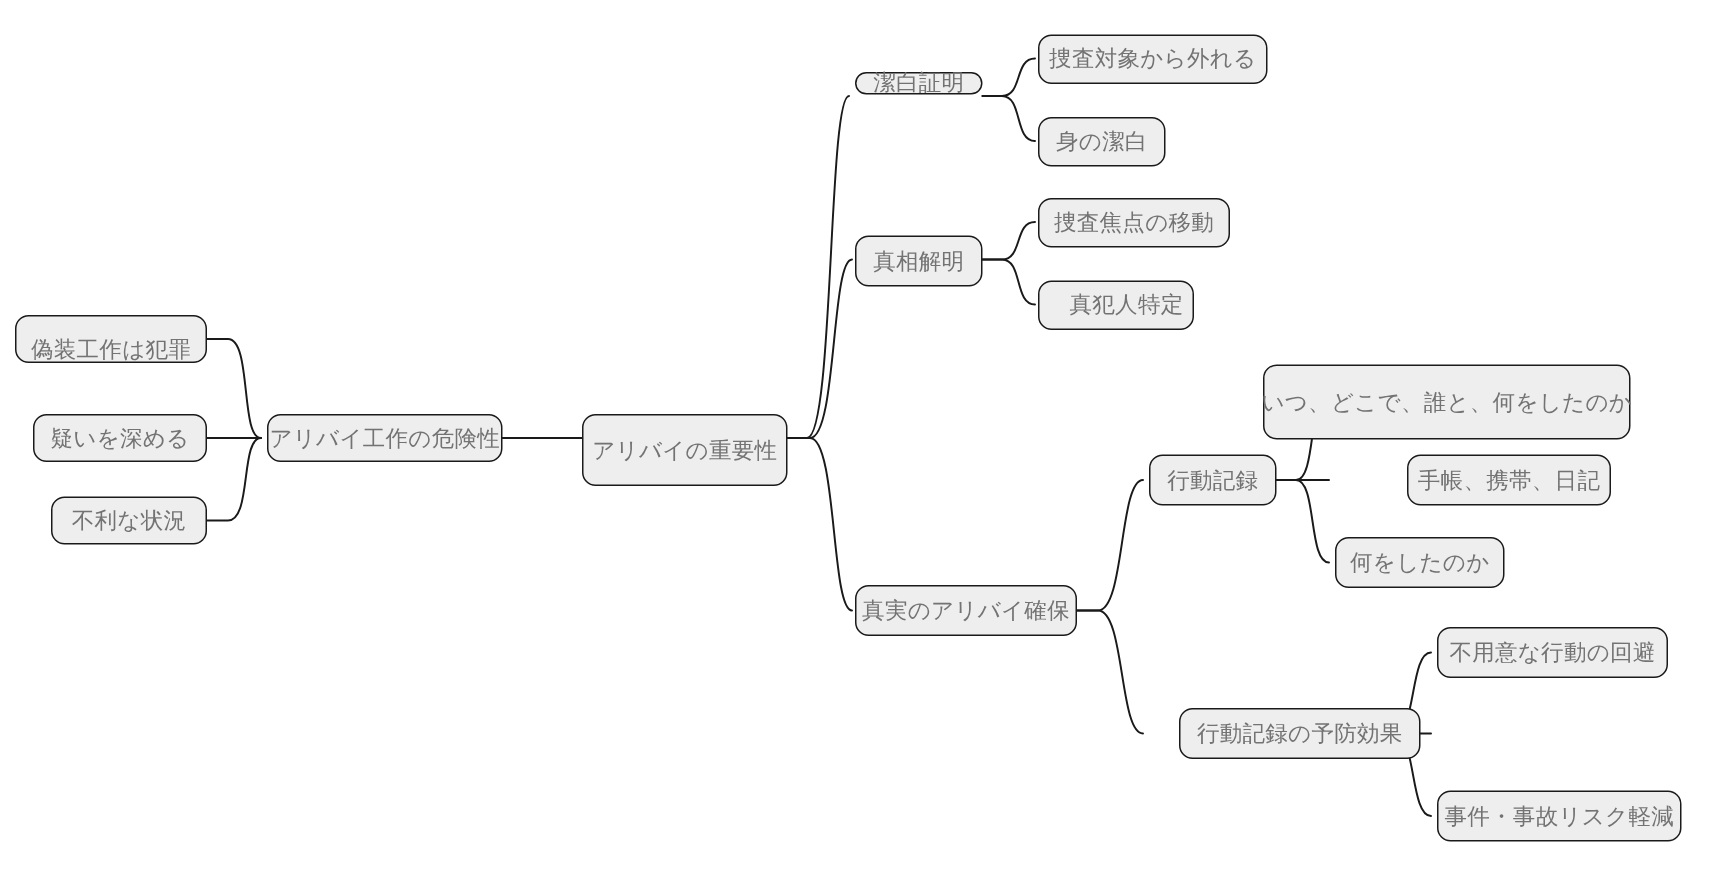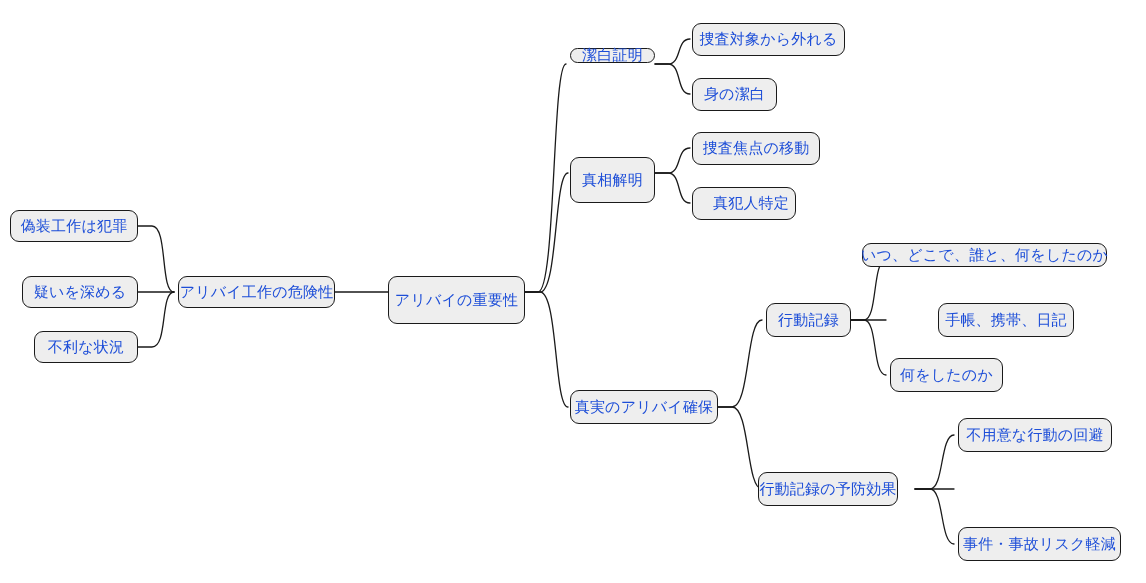--- a/index.html
+++ b/index.html
@@ -28,21 +28,21 @@
   }
   .node {
     position: absolute;
     box-sizing: border-box;
     display: flex;
     align-items: center;
     justify-content: center;
     background: #eeeeee;
     border: 1.4px solid #1a1a1a;
     border-radius: 9px;
-    color: #1d4ed8;
+    color: #737373;
     font-size: 15px;
     line-height: 1;
     white-space: nowrap;
     letter-spacing: 0.2px;
     padding: 0 10px;
   }
   .node-label {
     display: block;
   }
 </style>
@@ -75,68 +75,68 @@
       </g>
   </svg>
 
   <div class="node" style="left: 388px; top: 276px; width: 137px; height: 48px;">
     <span class="node-label">アリバイの重要性</span>
   </div>
 
   <div class="node" style="left: 178px; top: 276px; width: 157px; height: 32px;">
     <span class="node-label">アリバイ工作の危険性</span>
   </div>
-  <div class="node" style="left: 10px; top: 210px; width: 128px; height: 32px;">
+  <div class="node" style="left: 10px; top: 210px; width: 128px; height: 32px; align-items: flex-end;">
     <span class="node-label">偽装工作は犯罪</span>
   </div>
   <div class="node" style="left: 22px; top: 276px; width: 116px; height: 32px;">
     <span class="node-label">疑いを深める</span>
   </div>
   <div class="node" style="left: 34px; top: 331px; width: 104px; height: 32px;">
     <span class="node-label">不利な状況</span>
   </div>
 
   <div class="node" style="left: 570px; top: 48px; width: 85px; height: 15px;">
     <span class="node-label">潔白証明</span>
   </div>
   <div class="node" style="left: 692px; top: 23px; width: 153px; height: 33px;">
     <span class="node-label">捜査対象から外れる</span>
   </div>
   <div class="node" style="left: 692px; top: 78px; width: 85px; height: 33px;">
     <span class="node-label">身の潔白</span>
   </div>
 
-  <div class="node" style="left: 570px; top: 157px; width: 85px; height: 46px;">
+  <div class="node" style="left: 570px; top: 157px; width: 85px; height: 34px;">
     <span class="node-label">真相解明</span>
   </div>
   <div class="node" style="left: 692px; top: 132px; width: 128px; height: 33px;">
     <span class="node-label">捜査焦点の移動</span>
   </div>
   <div class="node" style="left: 692px; top: 187px; width: 104px; height: 33px; padding-left: 24px;">
     <span class="node-label">真犯人特定</span>
   </div>
 
   <div class="node" style="left: 570px; top: 390px; width: 148px; height: 34px;">
     <span class="node-label">真実のアリバイ確保</span>
   </div>
 
   <div class="node" style="left: 766px; top: 303px; width: 85px; height: 34px;">
     <span class="node-label">行動記録</span>
   </div>
-  <div class="node" style="left: 842px; top: 243px; width: 245px; height: 24px; margin-left: 20px;">
+  <div class="node" style="left: 842px; top: 243px; width: 245px; height: 50px;">
     <span class="node-label">いつ、どこで、誰と、何をしたのか</span>
   </div>
   <div class="node" style="left: 890px; top: 303px; width: 136px; height: 34px; margin-left: 48px;">
     <span class="node-label">手帳、携帯、日記</span>
   </div>
   <div class="node" style="left: 890px; top: 358px; width: 113px; height: 34px;">
     <span class="node-label">何をしたのか</span>
   </div>
 
-  <div class="node" style="left: 758px; top: 472px; width: 140px; height: 34px;">
+  <div class="node" style="left: 786px; top: 472px; width: 161px; height: 34px;">
     <span class="node-label">行動記録の予防効果</span>
   </div>
   <div class="node" style="left: 958px; top: 418px; width: 154px; height: 34px;">
     <span class="node-label">不用意な行動の回避</span>
   </div>
   <div class="node" style="left: 958px; top: 527px; width: 163px; height: 34px;">
     <span class="node-label">事件・事故リスク軽減</span>
   </div>
 
 </div>

